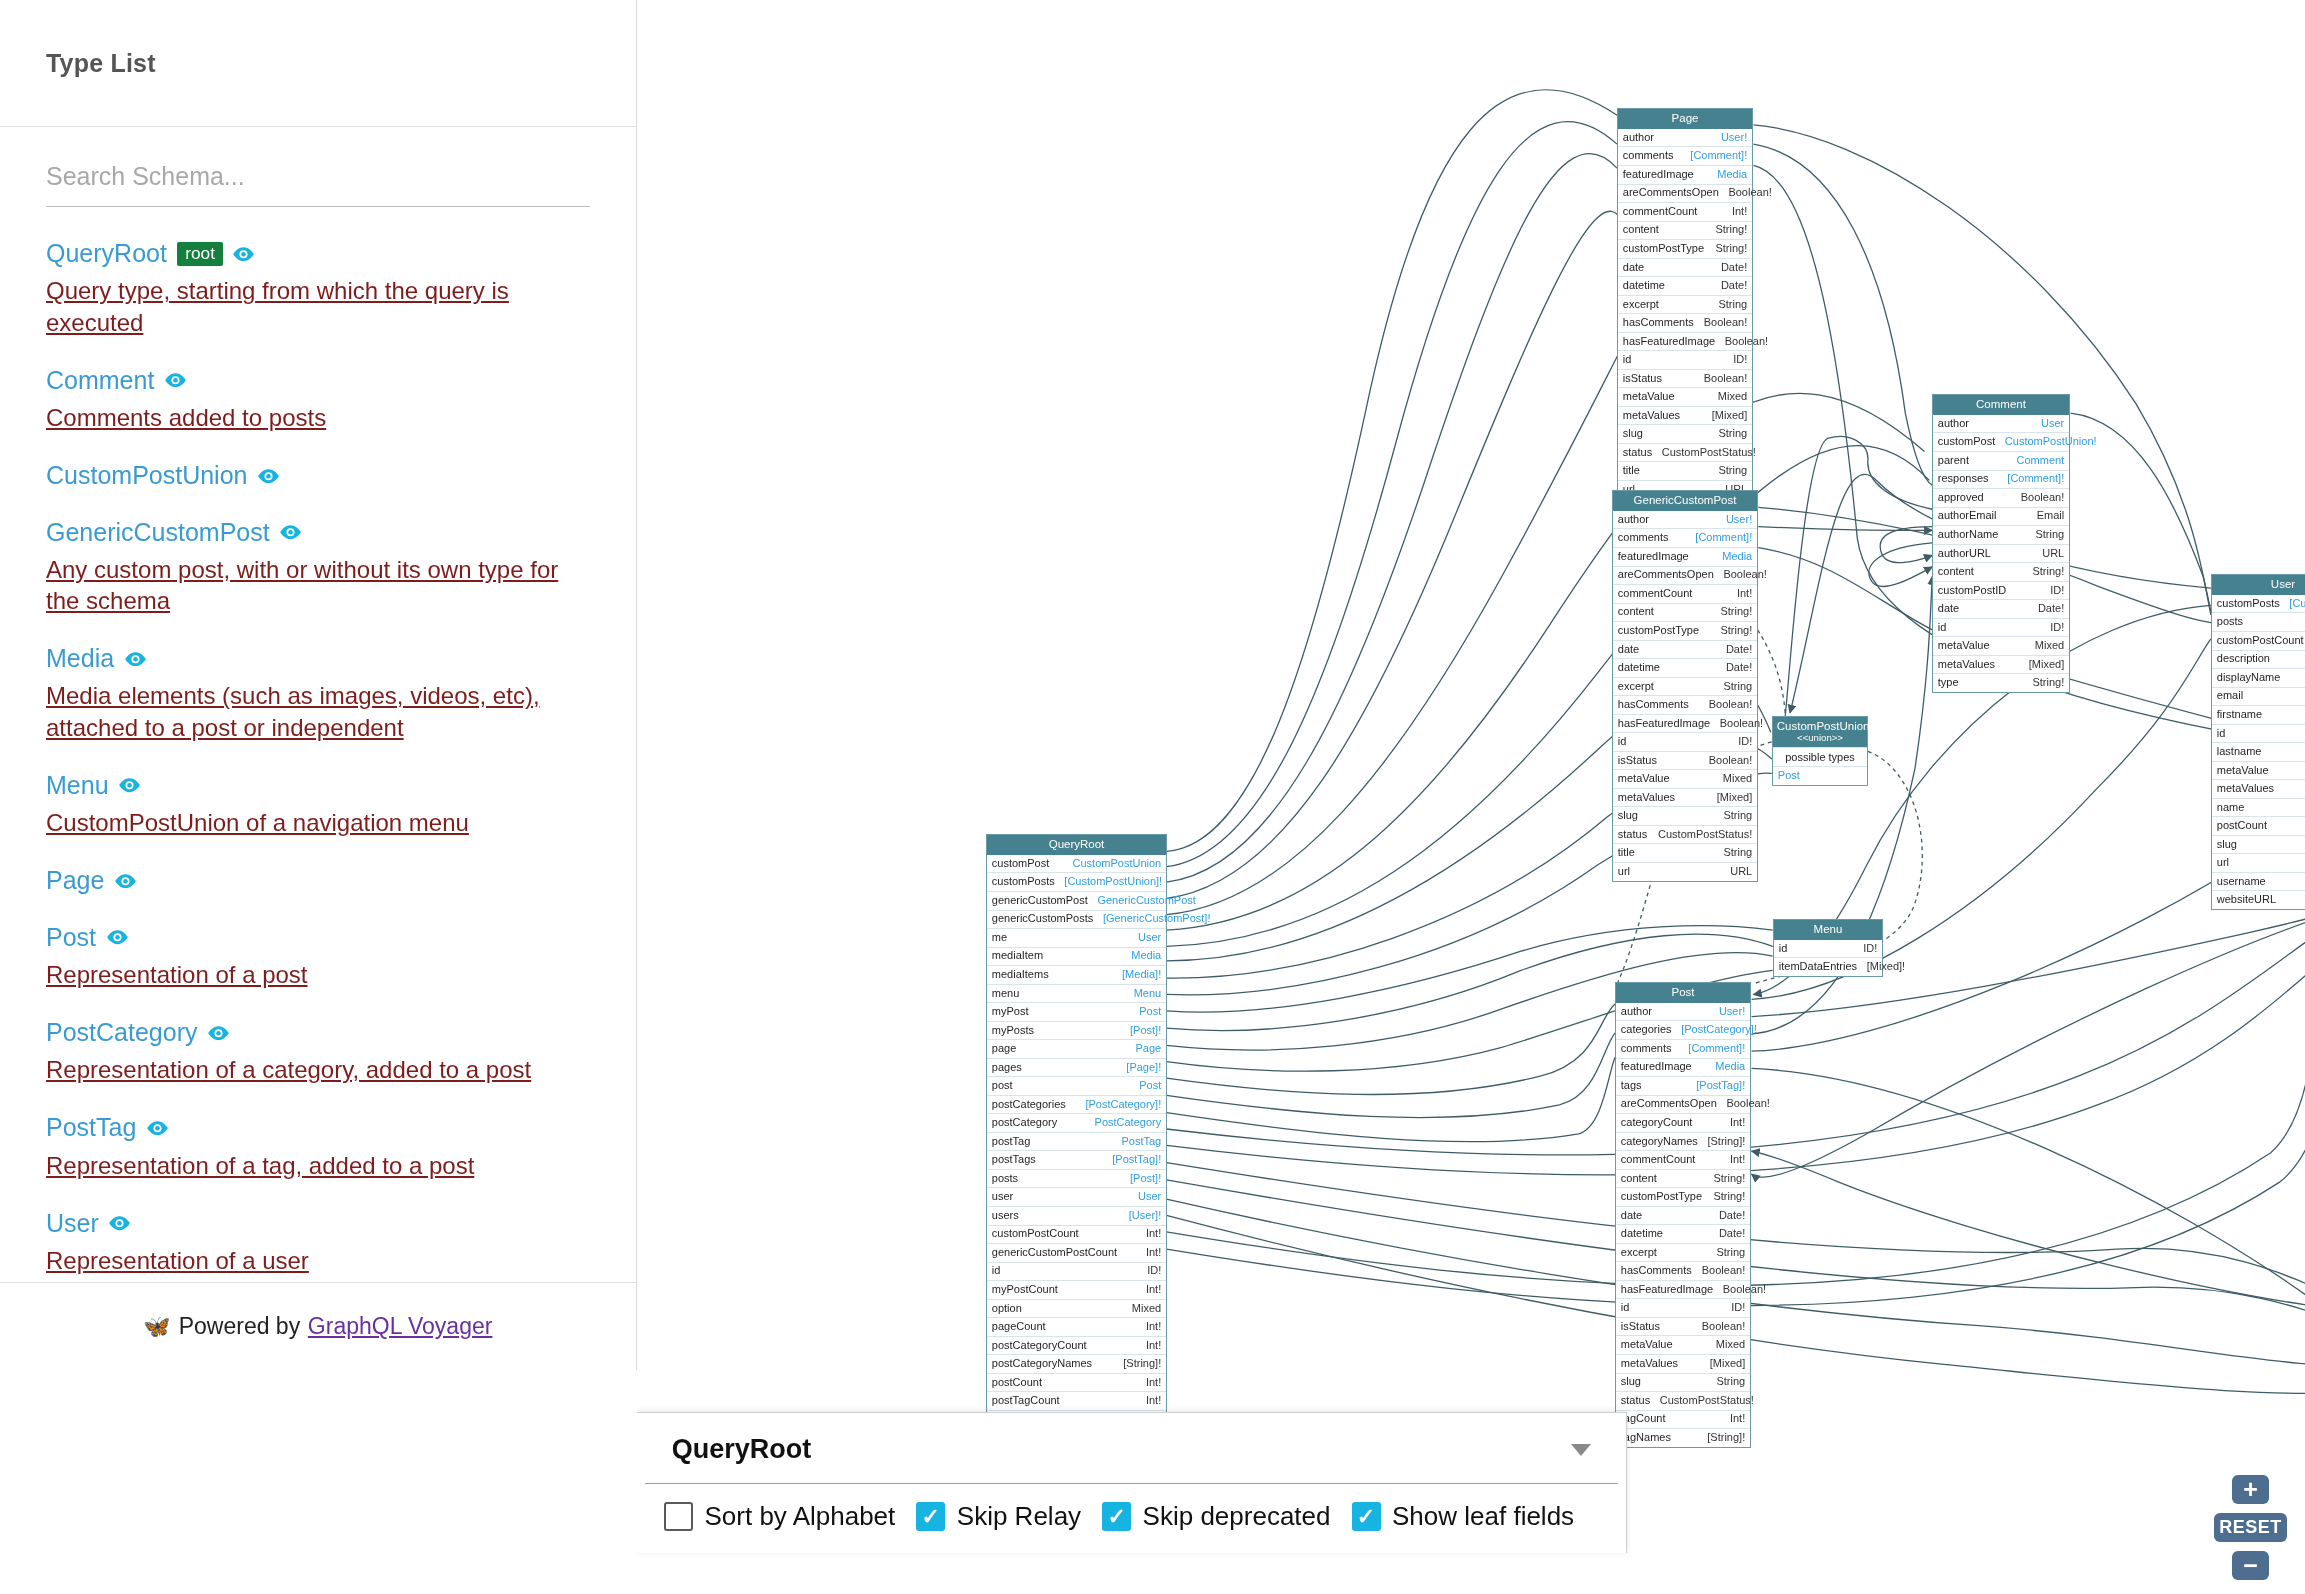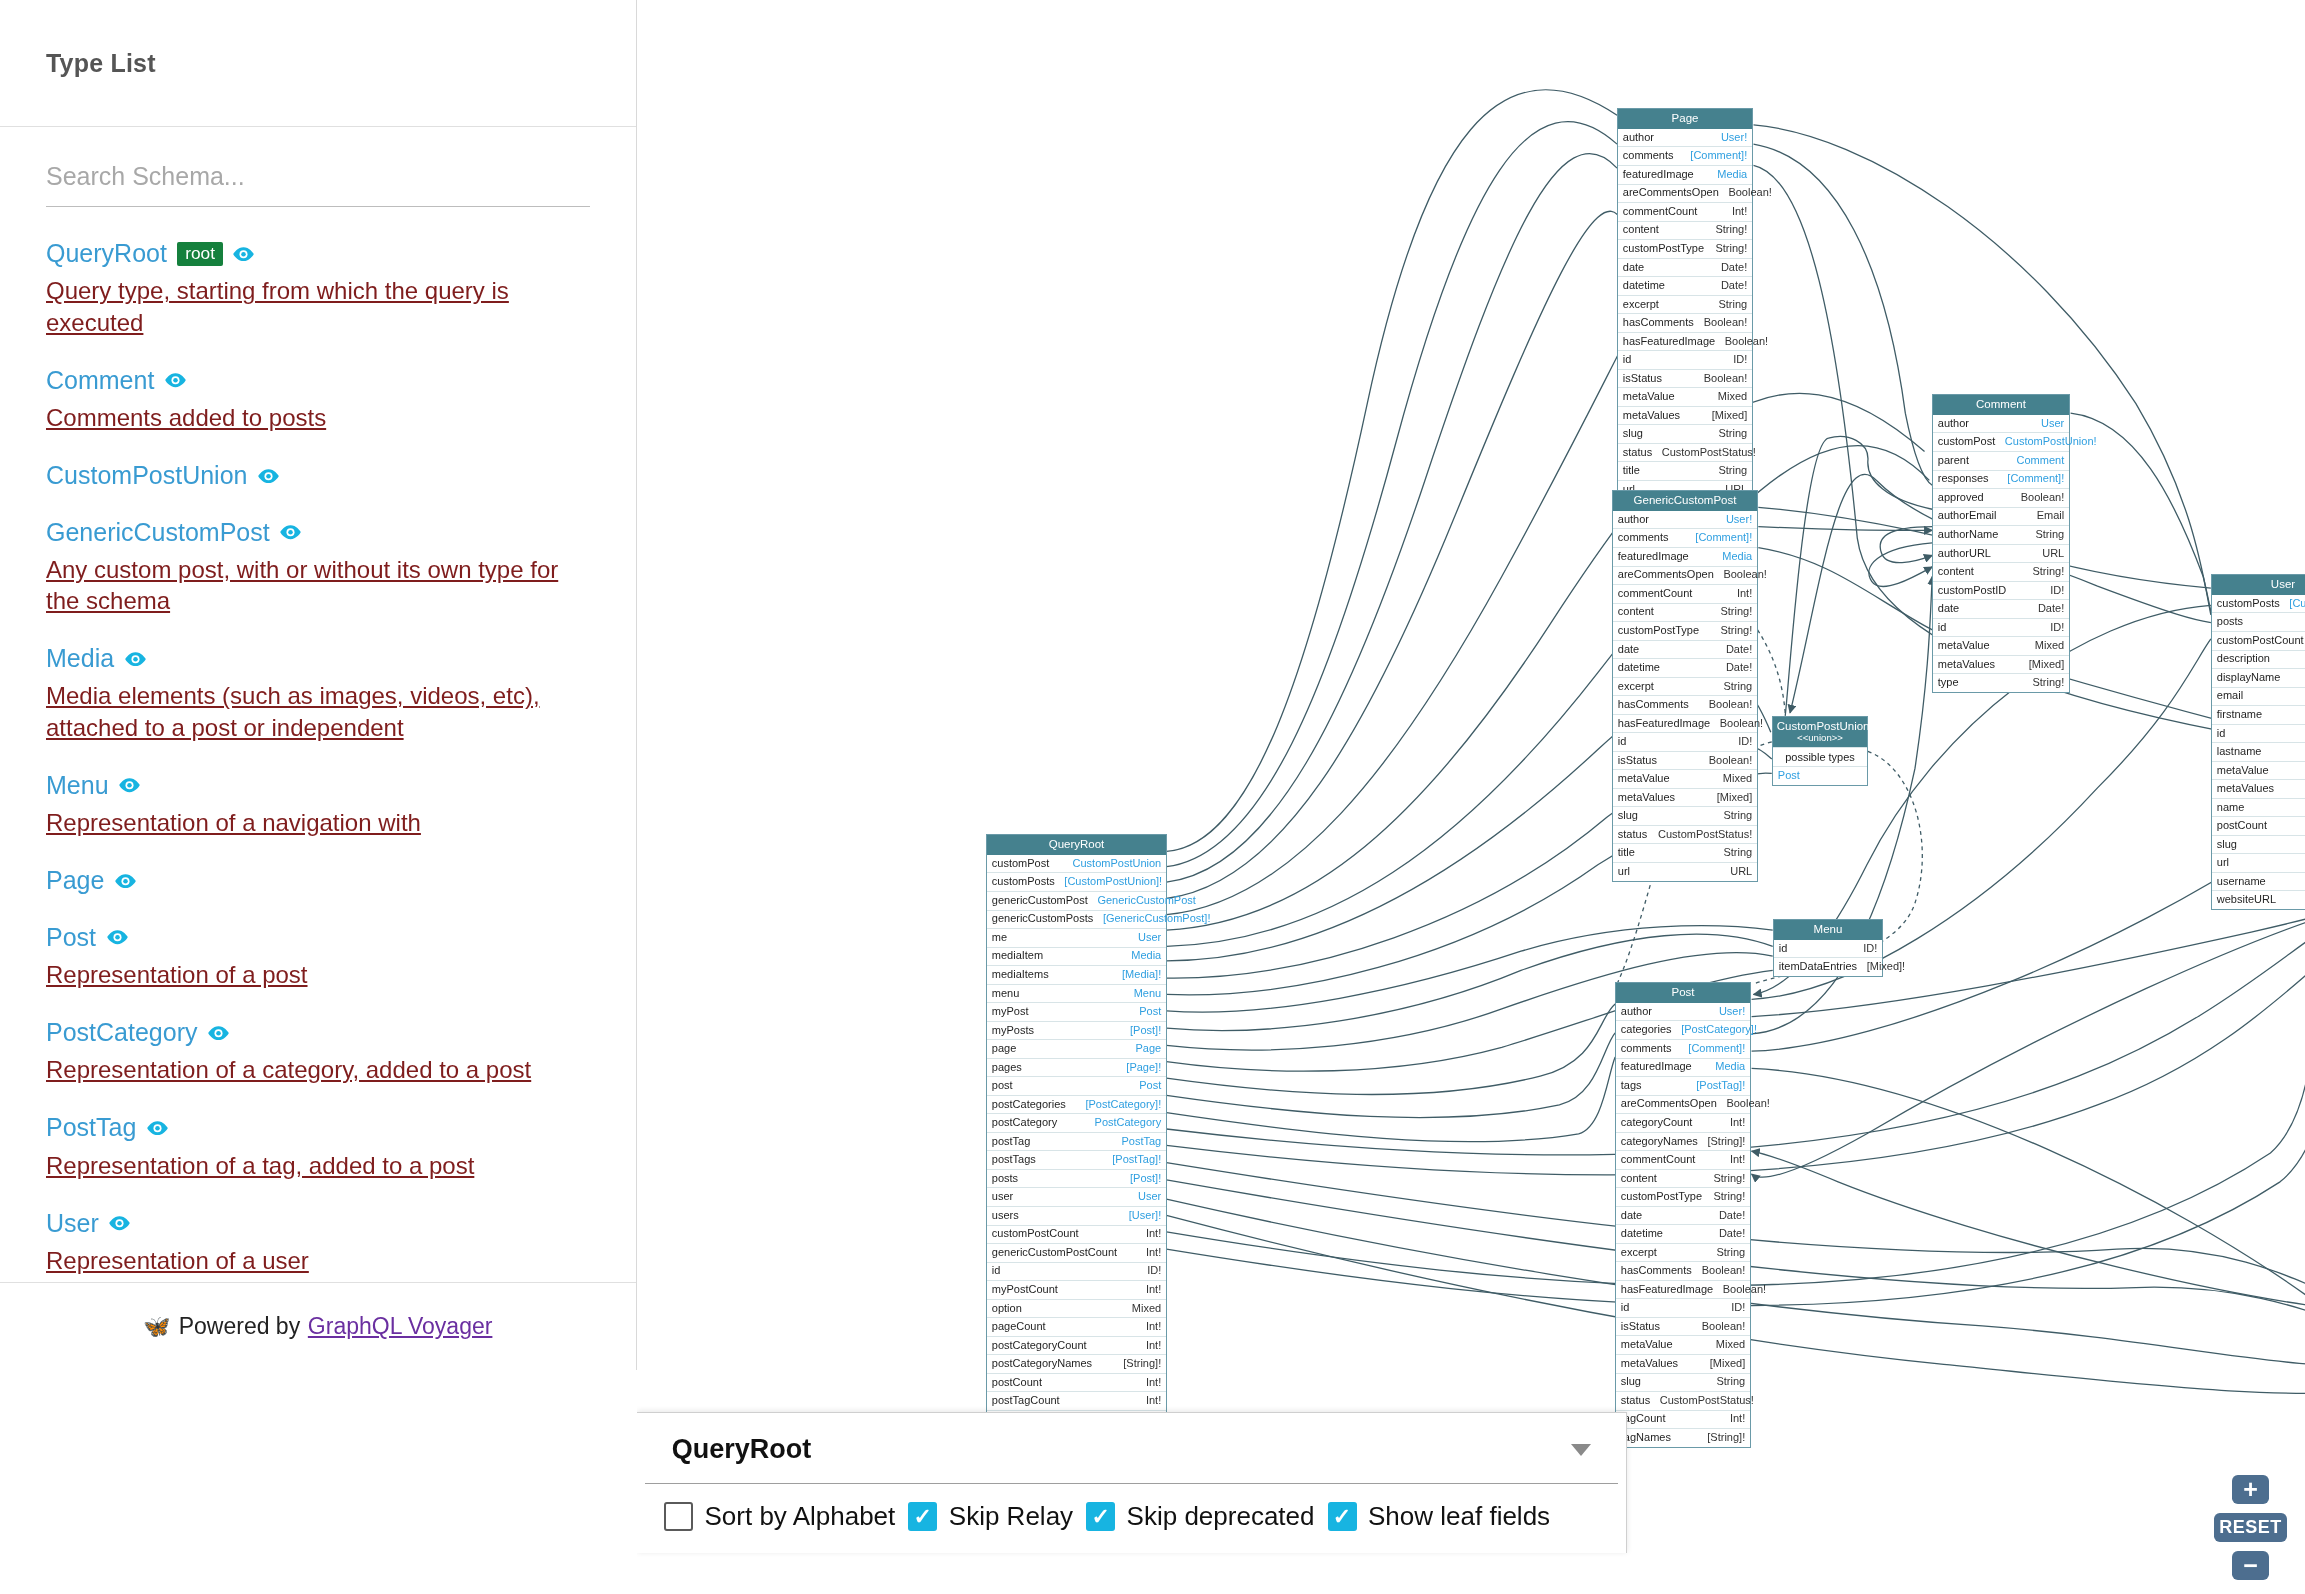--- a/index.html
+++ b/index.html
@@ -117,21 +117,21 @@
   #panel-root-row {
     display: flex; align-items: center; justify-content: space-between;
     padding: 21px 27px 17.3px 27px;
     border-bottom: 1px solid #9e9e9e;
     margin: 0 7.7px;
   }
   #panel-root-label { font-size: 27px; font-weight: bold; color: #111; }
   .caret { width: 0; height: 0; border-left: 10.6px solid transparent;
            border-right: 10.6px solid transparent; border-top: 12.5px solid #8a8a8a; cursor: pointer; }
   #panel-checkboxes {
-    display: flex; align-items: center; gap: 13px;
+    display: flex; align-items: center; gap: 21px;
     padding: 17.3px 27px 21px 27px;
   }
   .cb-item { display: flex; align-items: center; gap: 11.5px; cursor: pointer; }
   .cb-box {
     width: 29px; height: 29px; border-radius: 2.9px;
     display: inline-flex; align-items: center; justify-content: center;
   }
   .cb-box.off { border: 2.9px solid #5a5a5a; background: #fff; }
   .cb-box.on { background: #17b4e1; }
   .cb-check { color: #fff; font-size: 22px; font-weight: bold; line-height: 1; }
@@ -234,21 +234,21 @@
           <div class="type-head">
             <span class="type-name">Menu</span>
             <span class="eye-icon">
               <svg width="21" height="14.4" viewBox="0 0 24 16">
                 <path d="M12 0C5.5 0 1.3 6.2 0.6 7.3c-0.3 0.4-0.3 1 0 1.4C1.3 9.8 5.5 16 12 16s10.7-6.2 11.4-7.3c0.3-0.4 0.3-1 0-1.4C22.7 6.2 18.5 0 12 0z" fill="#17b4e1"></path>
                 <circle cx="12" cy="8" r="4.6" fill="#ffffff"></circle>
                 <circle cx="12" cy="8" r="2.6" fill="#17b4e1"></circle>
               </svg>
             </span>
           </div>
-          <div class="type-desc">Representation of a navigation with</div>
+          <div class="type-desc">CustomPostUnion of a navigation menu</div>
         </div>
         <div class="type-entry">
           <div class="type-head">
             <span class="type-name">Page</span>
             <span class="eye-icon">
               <svg width="21" height="14.4" viewBox="0 0 24 16">
                 <path d="M12 0C5.5 0 1.3 6.2 0.6 7.3c-0.3 0.4-0.3 1 0 1.4C1.3 9.8 5.5 16 12 16s10.7-6.2 11.4-7.3c0.3-0.4 0.3-1 0-1.4C22.7 6.2 18.5 0 12 0z" fill="#17b4e1"></path>
                 <circle cx="12" cy="8" r="4.6" fill="#ffffff"></circle>
                 <circle cx="12" cy="8" r="2.6" fill="#17b4e1"></circle>
               </svg>

